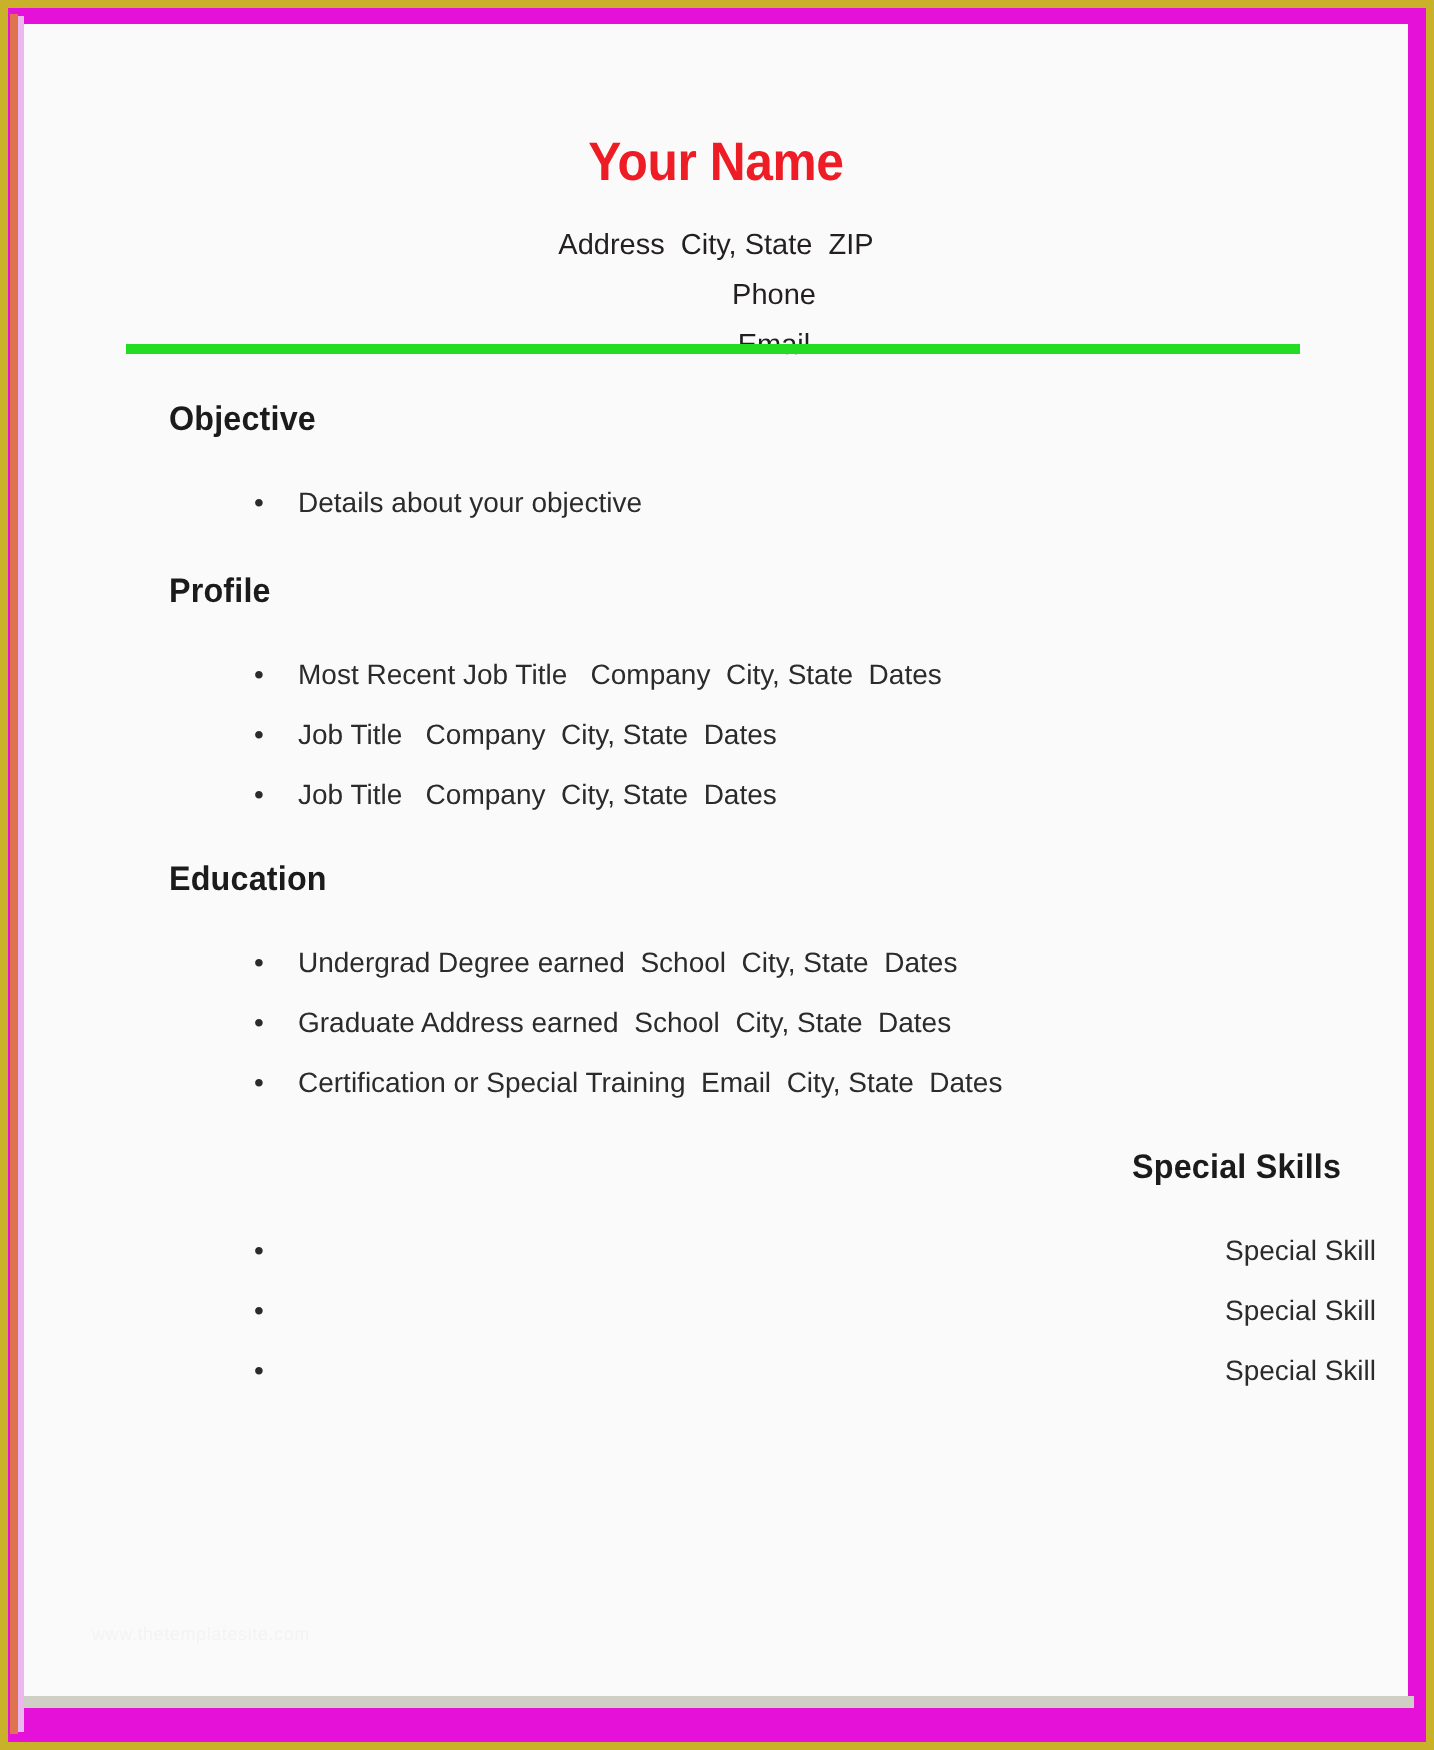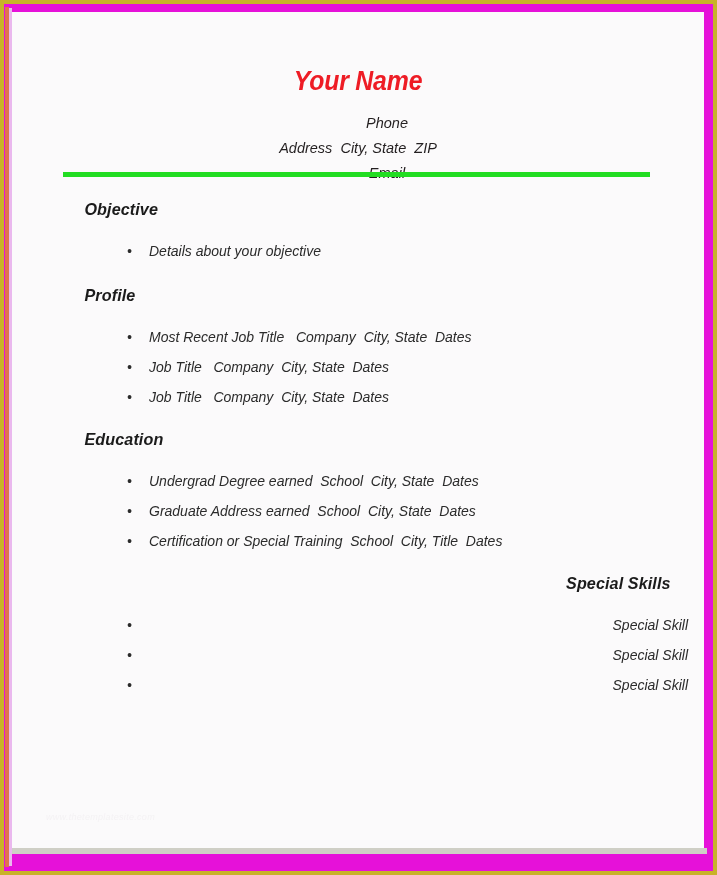--- a/index.html
+++ b/index.html
@@ -52,21 +52,20 @@
   
   .page {
     position: absolute;
     left: 12px;
     top: 12px;
     right: 13px;
     bottom: 27px;
     background: #fbfafb;
     box-sizing: border-box;
     overflow: hidden;
-    font-style: italic;
   }
 
   
   .page-shadow {
     position: absolute;
     left: 12px;
     right: 10px;
     bottom: 21px;
     height: 6px;
     background: #cfcfc6;
@@ -191,22 +190,22 @@
   <div class="magenta-frame"></div>
   <div class="salmon-frame"></div>
   <div class="violet-frame"></div>
   <div class="page-shadow"></div>
 
   <div class="page">
 
     <h1 class="resume-name">Your Name</h1>
 
     <div class="contact-block">
+      <span class="contact-line">Address  City, State  ZIP</span>
       <span class="contact-line indent">Phone</span>
-      <span class="contact-line">Address  City, State  ZIP</span>
       <span class="contact-line indent">Email</span>
     </div>
 
     <div class="rule-green"></div>
 
     <div class="sections">
 
       <div class="section objective">
         <h2 class="section-heading">Objective</h2>
         <ul class="section-list">
@@ -221,21 +220,21 @@
           <li class="section-item">Job Title   Company  City, State  Dates</li>
           <li class="section-item">Job Title   Company  City, State  Dates</li>
         </ul>
       </div>
 
       <div class="section education">
         <h2 class="section-heading">Education</h2>
         <ul class="section-list">
           <li class="section-item">Undergrad Degree earned  School  City, State  Dates</li>
           <li class="section-item">Graduate Address earned  School  City, State  Dates</li>
-          <li class="section-item">Certification or Special Training  School  City, Title  Dates</li>
+          <li class="section-item">Certification or Special Training  Email  City, State  Dates</li>
         </ul>
       </div>
 
       <div class="section skills">
         <h2 class="section-heading">Special Skills</h2>
         <ul class="section-list">
           <li class="section-item">Special Skill</li>
           <li class="section-item">Special Skill</li>
           <li class="section-item">Special Skill</li>
         </ul>

